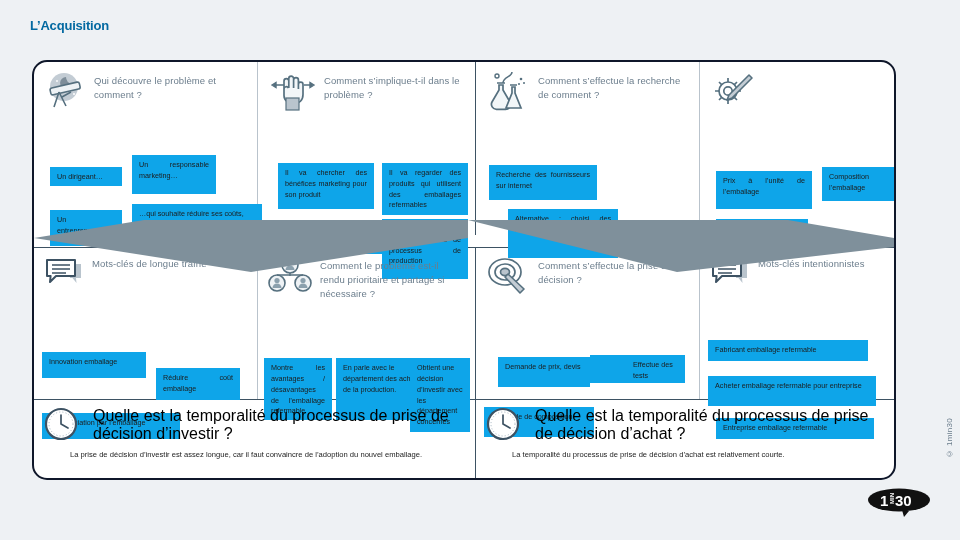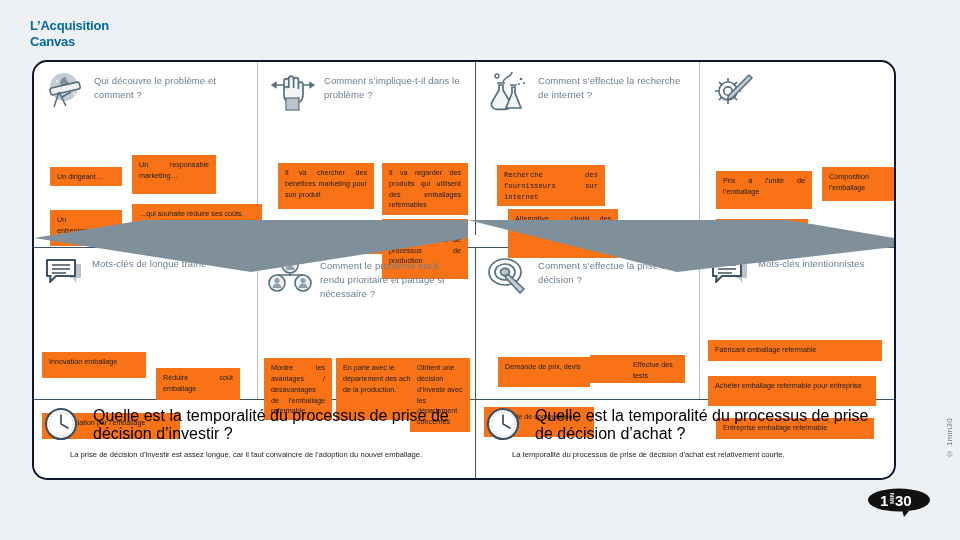--- a/index.html
+++ b/index.html
@@ -54,21 +54,21 @@
   .head .htxt{
     font-size:9.5px;color:#6b7d8c;line-height:1.45;padding-top:4px;
     letter-spacing:0.1px;
   }
   .head.kw .htxt{padding-top:2px;}
 
   
   .notes{position:relative;}
   .note{
     position:absolute;
-    background:#f97316;
+    background:#0ea5e9;
     color:#1c1c1c;
     font-size:7.2px;
     line-height:1.5;
     padding:5px 7px;
     box-sizing:border-box;
     text-align:justify;
     text-align-last:left;
     overflow:hidden;
   }
   .note.nj{text-align:left;}
@@ -90,21 +90,20 @@
   .logo{
     position:absolute;left:866px;top:487px;width:66px;height:30px;
   }
   .logo svg{display:block;}
 </style>
 </head>
 <body>
 
 <div class="page-title">
   <div>L’Acquisition</div>
-  <div>Canvas</div>
 </div>
 
 <div class="canvas">
 
   <div class="hline hline-a"></div>
   <div class="hline hline-b"></div>
 
   <div class="chev" style="left:0;top:152px;">
     <svg width="434" height="58" viewBox="0 0 434 58">
         <polygon points="0,24 110,6 434,6 434,24 217,58" fill="#7f909b"></polygon>
@@ -169,24 +168,24 @@
             <path d="M11 12 h8" stroke="#56707f" stroke-width="1.7"></path>
             <path d="M26 16 v6 L20 37 h15 L29 22 v-6z" fill="#f2f6f8" stroke="#56707f" stroke-width="1.7"></path>
             <path d="M24 14 h7" stroke="#56707f" stroke-width="1.7"></path>
             <path d="M17 12 c0-6 9-6 9-11" stroke="#56707f" stroke-width="1.5" fill="none"></path>
             <circle cx="11" cy="5" r="2" fill="none" stroke="#56707f" stroke-width="1.4"></circle>
             <circle cx="35" cy="8" r="1.3" fill="#56707f"></circle>
               <circle cx="38" cy="12" r="1" fill="#56707f"></circle>
               <circle cx="33" cy="13" r="1" fill="#56707f"></circle>
           </svg>
         </span>
-        <span class="htxt">Comment s’effectue la recherche de internet ?</span>
-      </div>
-      <div class="notes">
-        <div class="note" style="left:11px;top:50px;width:108px;height:41px;font-family:Liberation Mono, monospace;"><span>Recherche des fournisseurs sur internet</span></div>
+        <span class="htxt">Comment s’effectue la recherche de comment ?</span>
+      </div>
+      <div class="notes">
+        <div class="note" style="left:3px;top:50px;width:108px;height:35px;"><span>Recherche des fournisseurs sur internet</span></div>
         <div class="note" style="left:22px;top:94px;width:110px;height:49px;"><span>Alternative : choisi des emballages non refermables</span></div>
       </div>
     </div>
 
     <div class="cell r1c4">
       <div class="head">
         <span class="icn">
           <svg width="44" height="40" viewBox="0 0 44 40">
             <g stroke="#56707f" stroke-width="1.7" fill="none">
               <circle cx="18" cy="20" r="9"></circle>
@@ -280,21 +279,21 @@
         <span class="icn">
           <svg width="40" height="34" viewBox="0 0 40 34">
             <path d="M26 8 h11 v14 h-5 l.5 5 -4-5 h-2.5z" fill="#b9c4cd"></path>
             <path d="M3 4 h28 v16 h-19 l-6 6 .6-6 H3z" fill="#fff" stroke="#3d5263" stroke-width="2" stroke-linejoin="round"></path>
             <path d="M8 9 h18 M8 13 h18 M8 17 h14" stroke="#3d5263" stroke-width="1.6"></path>
           </svg>
         </span>
         <span class="htxt">Mots-clés intentionnistes</span>
       </div>
       <div class="notes">
-        <div class="note nj" style="left:-2px;top:41px;width:174px;height:21px;"><span>Fabricant emballage refermable</span></div>
+        <div class="note nj" style="left:-2px;top:41px;width:160px;height:21px;"><span>Fabricant emballage refermable</span></div>
         <div class="note" style="left:-2px;top:77px;width:168px;height:30px;"><span>Acheter emballage refermable pour entreprise</span></div>
         <div class="note nj" style="left:6px;top:119px;width:158px;height:21px;"><span>Entreprise emballage refermable</span></div>
       </div>
     </div>
   </div>
 
   <div class="row row-3">
     <div class="cell r3c1">
       <div class="temp-head">
         <span class="icn">

